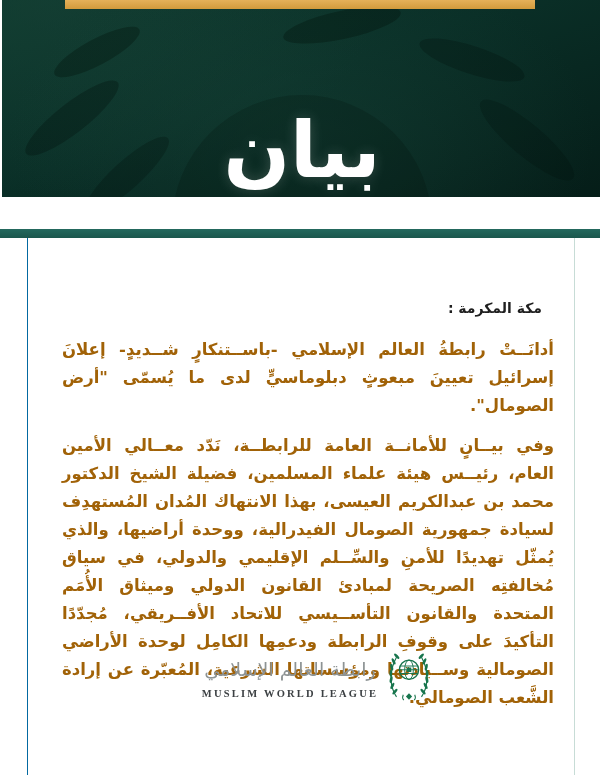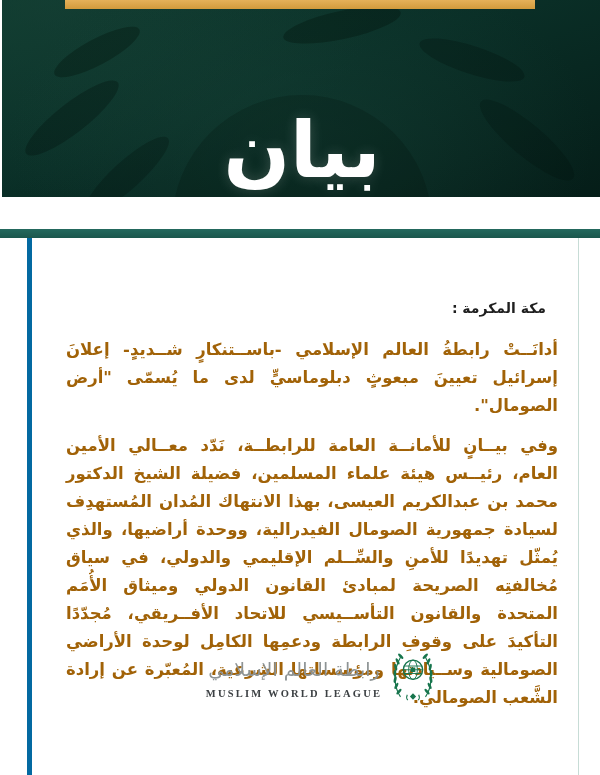--- a/index.html
+++ b/index.html
@@ -30,21 +30,21 @@
     position:absolute;top:108px;left:0;width:600px;
     text-align:center;color:#ffffff;
     font-size:78px;line-height:1.1;font-weight:bold;
     text-shadow:0 0 14px rgba(255,255,255,.18);
     direction:rtl;
   }
   
   .card{
     position:absolute;top:238px;left:27px;width:546px;height:537px;
     background:#ffffff;
-    border-left:5px solid #0369a1;border-right:1px solid #c7dcd6;
+    border-left:1px solid #0369a1;border-right:1px solid #c7dcd6;
     overflow:hidden;
   }
   .card-content{
     direction:rtl;
     padding:0 20px 0 34px;
     color:#2d2d2d;
   }
   .location-heading{
     margin:62px 12px 0 0;
     text-align:right;

